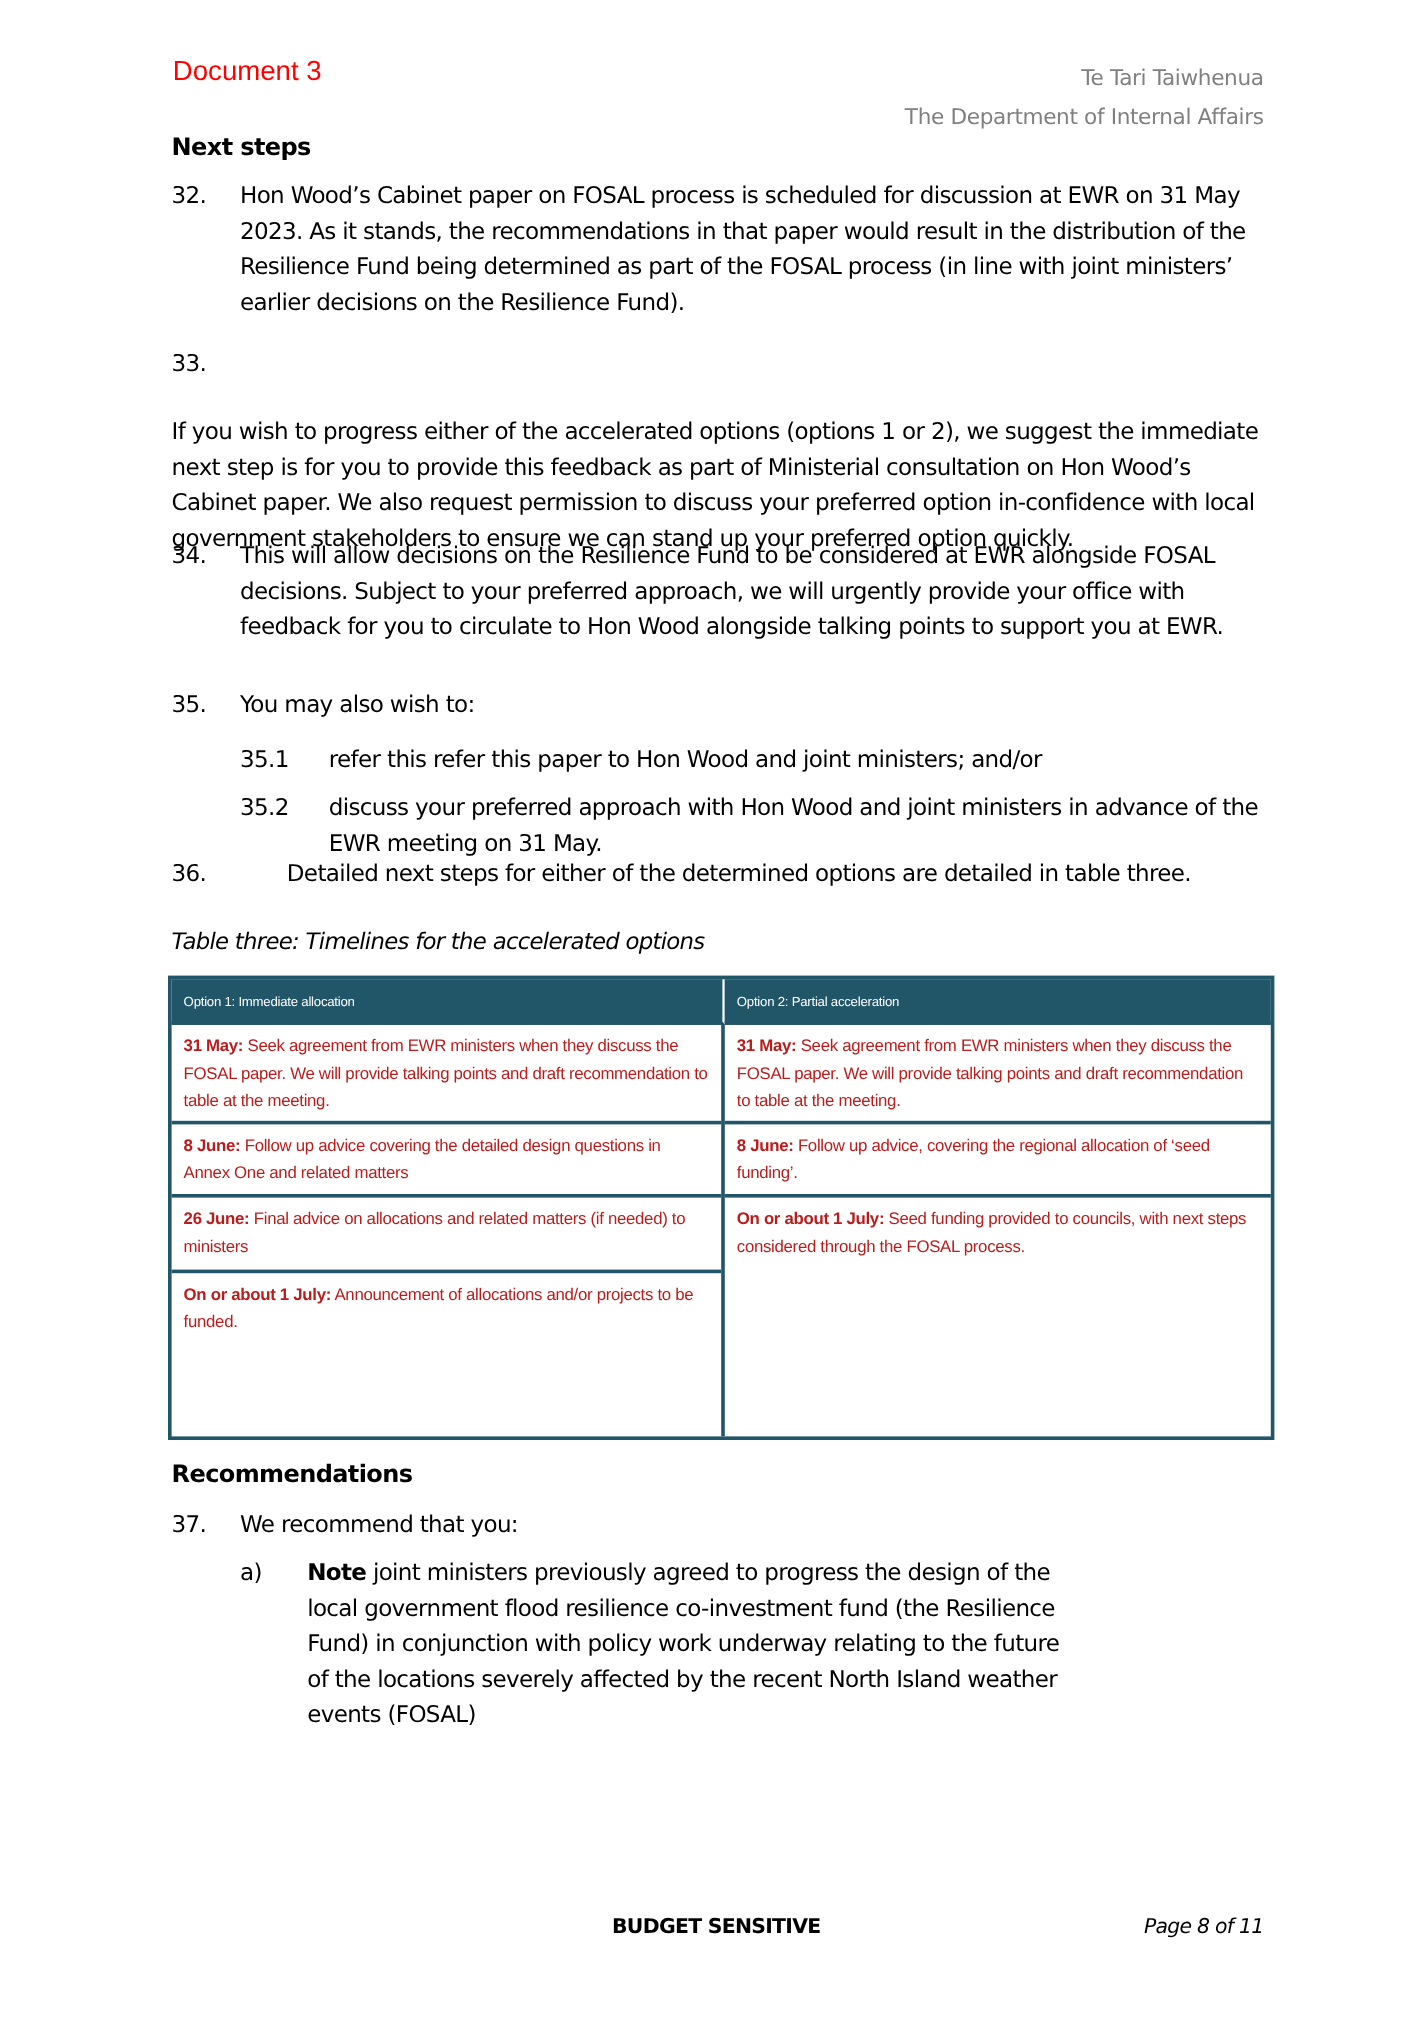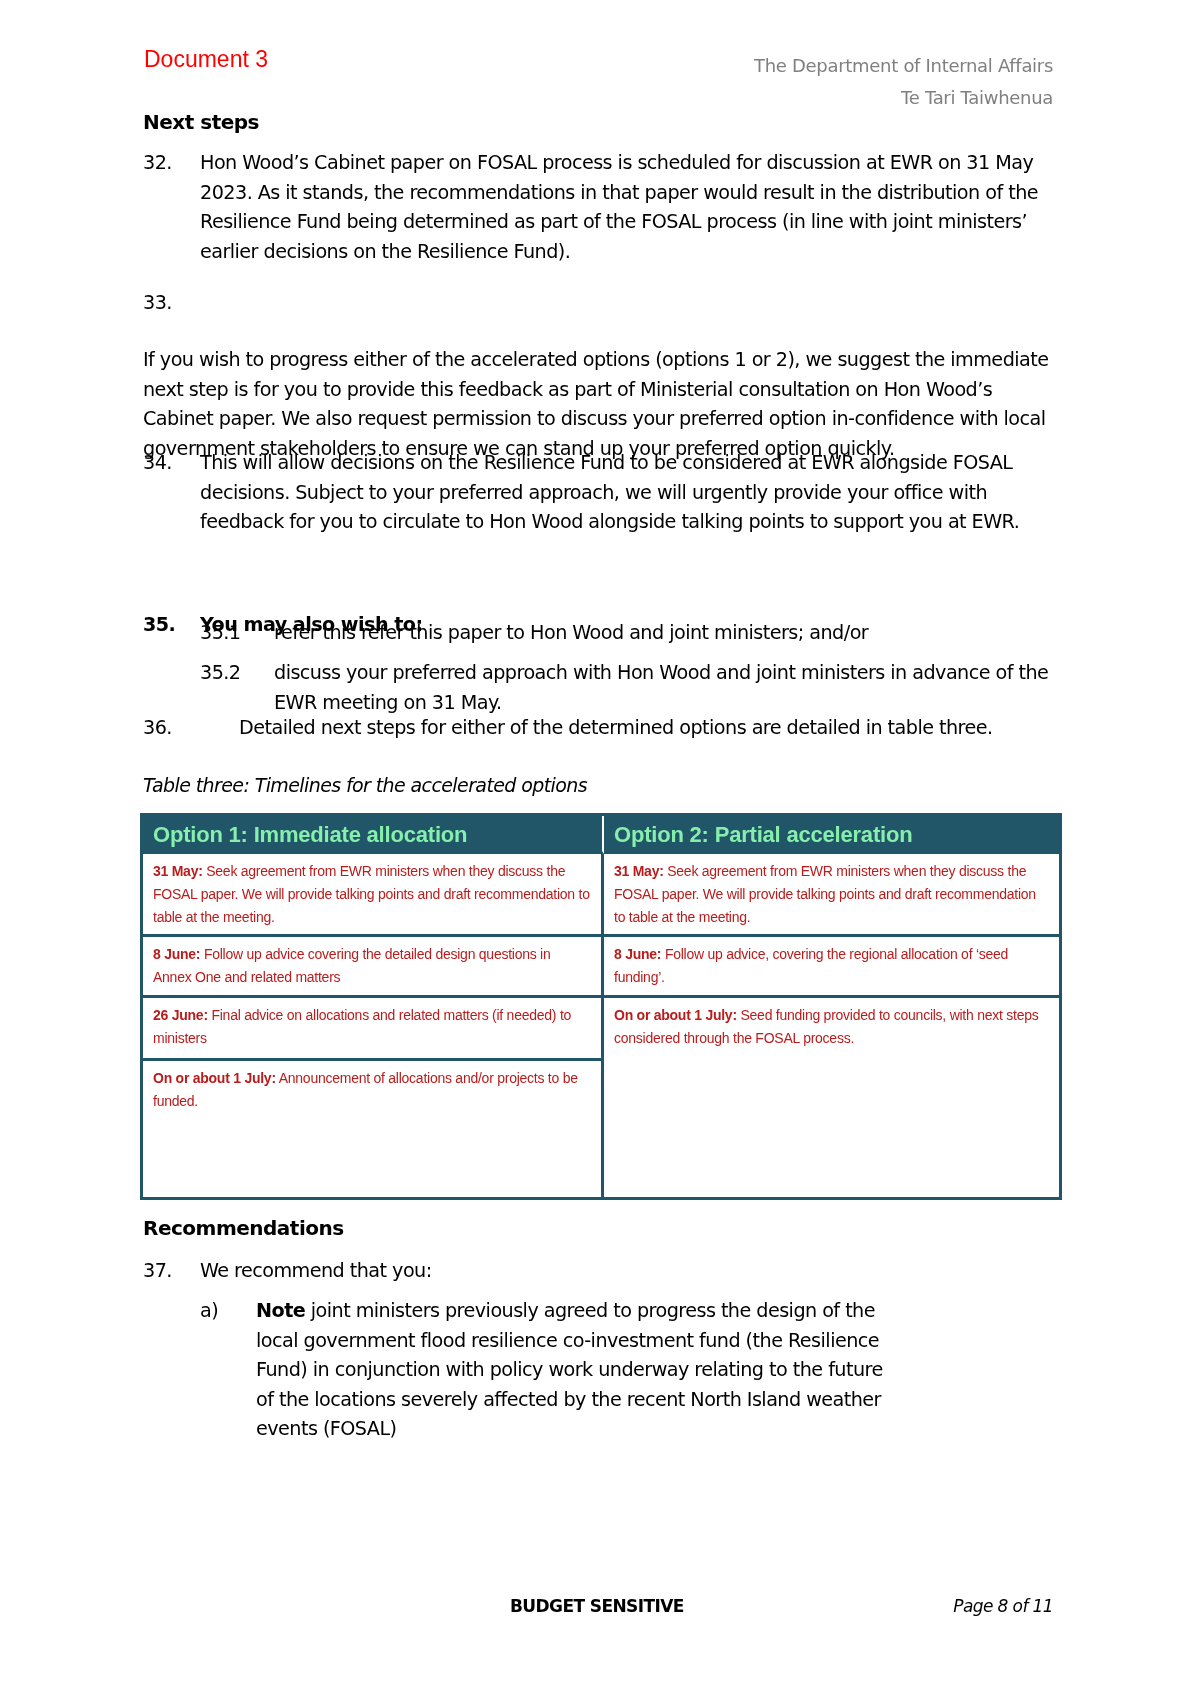--- a/index.html
+++ b/index.html
@@ -94,23 +94,23 @@
       grid-template-columns: 461px 1fr;
       font-family: "Liberation Sans", sans-serif;
     }
     .col {
       display: flex;
       flex-direction: column;
     }
     .col.left { border-right: 3px solid #215568; }
     .th {
       background: #215568;
-      color: #86efac;
-      font-weight: bold;
-      font-size: 22px;
+      color: #ffffff;
+      font-weight: normal;
+      font-size: 11px;
       height: 38px;
       line-height: 38px;
       padding-left: 10px;
       letter-spacing: -0.2px;
       box-sizing: border-box;
       border-bottom: 3px solid #215568;
     }
     .col.left .th { border-right: 2px solid #ffffff; margin-right: -3px; }
     .td {
       font-size: 14px;
@@ -153,42 +153,42 @@
     }
   </style>
 </head>
 <body>
 
 <div class="page">
 
   <div class="doc-label">Document 3</div>
 
   <div class="dept">
+    <div>Te Tari Taiwhenua</div>
     <div>The Department of Internal Affairs</div>
-    <div>Te Tari Taiwhenua</div>
   </div>
 
   <div class="section-heading" style="top:110px;">Next steps</div>
 
   <div class="para body-text" style="top:148px;">
     <span class="num">32.</span>
     <span class="txt">Hon Wood’s Cabinet paper on FOSAL process is scheduled for discussion at EWR on 31 May 2023. As it stands, the recommendations in that paper would result in the distribution of the Resilience Fund being determined as part of the FOSAL process (in line with joint ministers’ earlier decisions on the Resilience Fund).</span>
   </div>
 
   <div class="para body-text" style="top:288px;flex-direction:column;">
     <span class="num">33.</span>
     <span class="txt">If you wish to progress either of the accelerated options (options 1 or 2), we suggest the immediate next step is for you to provide this feedback as part of Ministerial consultation on Hon Wood’s Cabinet paper. We also request permission to discuss your preferred option in-confidence with local government stakeholders to ensure we can stand up your preferred option quickly.</span>
   </div>
 
   <div class="para body-text" style="top:448px;">
     <span class="num">34.</span>
     <span class="txt">This will allow decisions on the Resilience Fund to be considered at EWR alongside FOSAL decisions. Subject to your preferred approach, we will urgently provide your office with feedback for you to circulate to Hon Wood alongside talking points to support you at EWR.</span>
   </div>
 
-  <div class="para body-text" style="top:610px;font-weight:bold;">
+  <div class="para body-text" style="top:572px;">
     <span class="num">35.</span>
     <span class="txt">You may also wish to:</span>
   </div>
 
   <div class="subpara body-text" style="top:618px;">
     <span class="num">35.1</span>
     <span class="txt">refer this refer this paper to Hon Wood and joint ministers; and/or</span>
   </div>
 
   <div class="subpara body-text" style="top:658px;">

